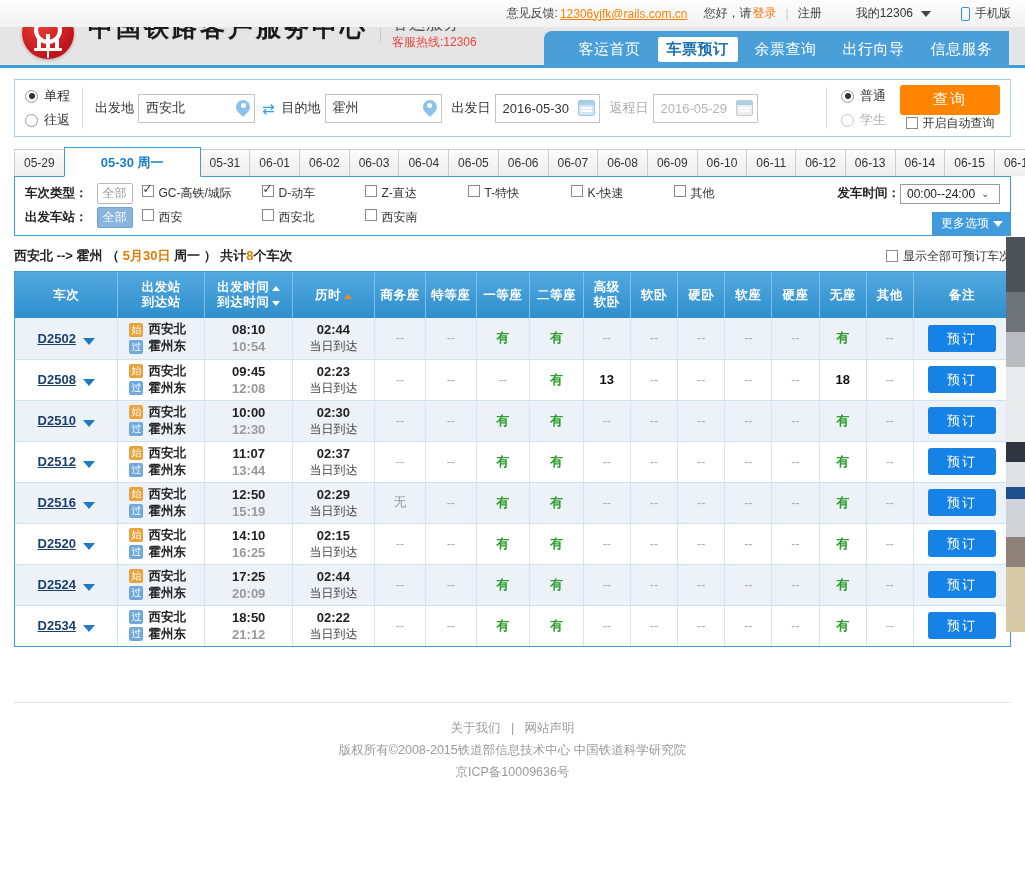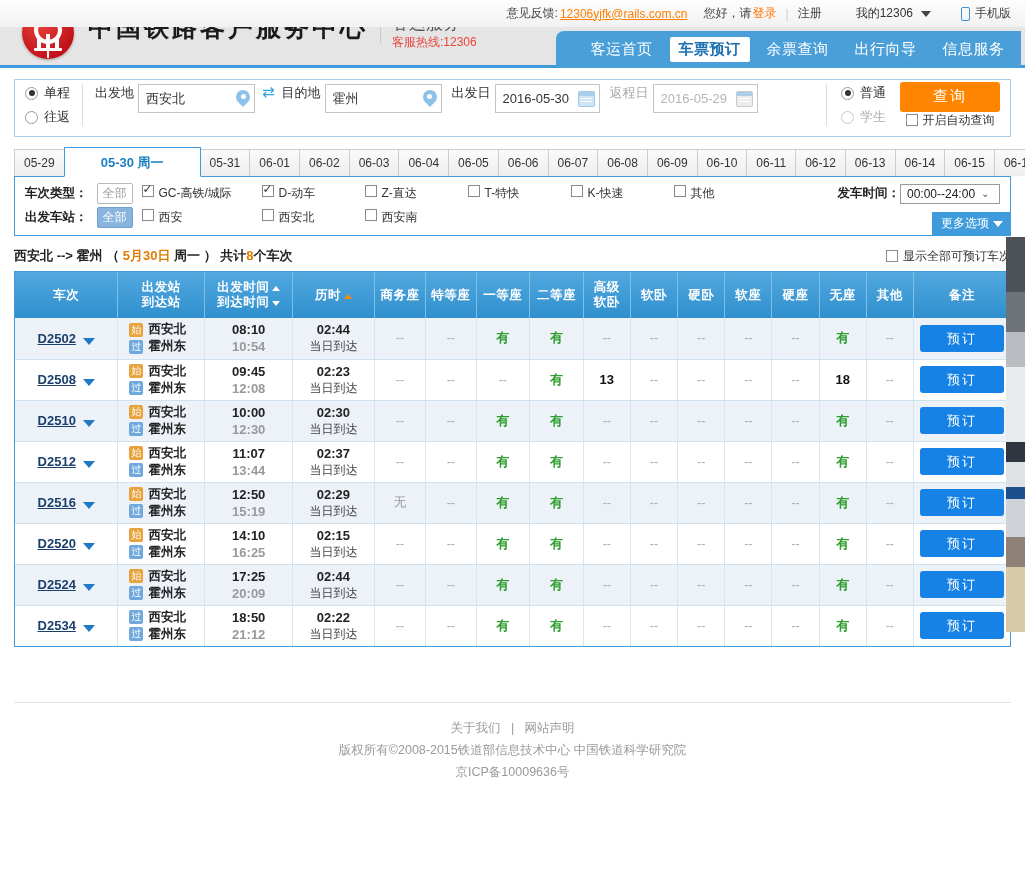--- a/index.html
+++ b/index.html
@@ -78,21 +78,21 @@
   }
   .brand-sep {
     width: 1px; height: 28px; background: #c9c9c9; margin: 4px 11px 0 12px;
   }
   .brand-sub { padding-top: 2px; }
   .brand-sub .s1 { font-size: 17px; color: #555; line-height: 21px; }
   .brand-sub .s2 { font-size: 12px; color: #e8453c; line-height: 16px; }
 
   
   .nav {
-    position: absolute; right: 4px; top: 4px;
+    position: absolute; right: 16px; top: 4px;
     height: 37px; width: 465px;
     background: #4a9fd8;
     border-radius: 8px 0 0 0;
     display: flex; align-items: center; justify-content: center;
     gap: 8px; padding-left: 18px;
   }
   .nav-item {
     font-size: 15px; color: #fff; padding: 3px 9px;
     text-decoration: none; white-space: nowrap; letter-spacing: .5px;
   }
@@ -100,22 +100,22 @@
     background: #fff; color: #1a6fb0; font-weight: bold; border-radius: 2px;
   }
 
   
   .wrap { width: 1025px; position: relative; }
   .search-panel {
     margin: 11px 14px 0 14px;
     border: 1px solid #a8cde8;
     background: #fff;
     height: 58px;
-    display: flex; align-items: flex-start;
-    padding: 4px 10px;
+    display: flex; align-items: center;
+    padding: 12px 10px;
     position: relative;
   }
   .trip-radios { display: flex; flex-direction: column; gap: 6px; padding-right: 12px;
                  border-right: 1px solid #cfe2f0; margin-right: 12px; }
   .rdo-row { display: flex; align-items: center; font-size: 13px; color: #333; }
   .rdo {
     width: 13px; height: 13px; border-radius: 50%;
     border: 1px solid #999; background:#fff; margin-right: 6px;
     display:inline-block; position: relative; flex: none;
   }
@@ -294,21 +294,21 @@
   .dur-cell { line-height:17px; }
   .dur-v { font-weight:bold; color:#222; font-size:13px; }
   .dur-d { color:#444; font-size:12px; }
 
   .seat-yes { color:#2f9e2f; font-weight: bold; font-size: 13px; }
   .seat-no  { color:#999; font-size: 12.5px; }
   .seat-num { color:#111; font-weight: bold; font-size: 13px; }
   .seat-dash { color:#aaa; }
 
   .btn-book {
-    display:inline-block; width: 84px; height: 27px; line-height: 27px;
+    display:inline-block; width: 68px; height: 27px; line-height: 27px;
     background: #1682e6; color:#fff; font-size: 13px; border-radius: 3px;
     cursor: pointer; letter-spacing: 2px;
   }
 
   
   .edge-img {
     position: absolute; right: 0; top: 158px; width: 19px; height: 395px;
     background:
       linear-gradient(to bottom,
         #4d5258 0px, #4d5258 55px,

